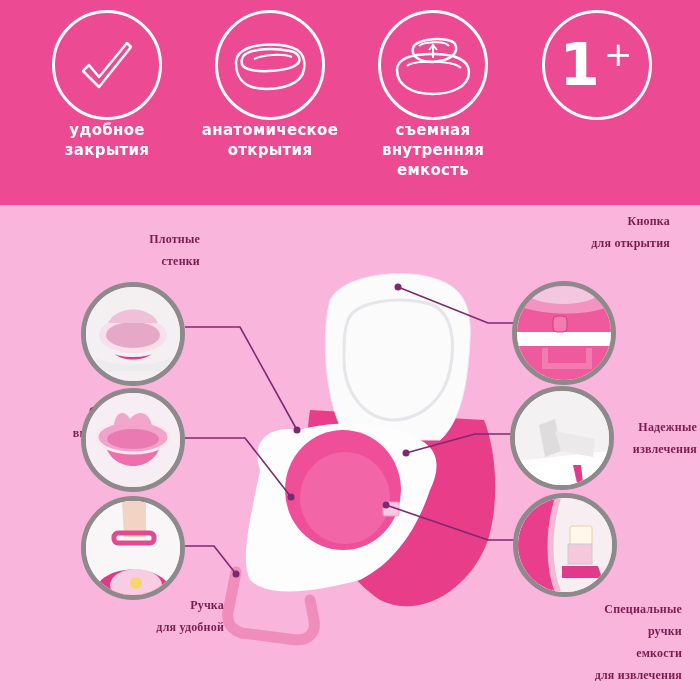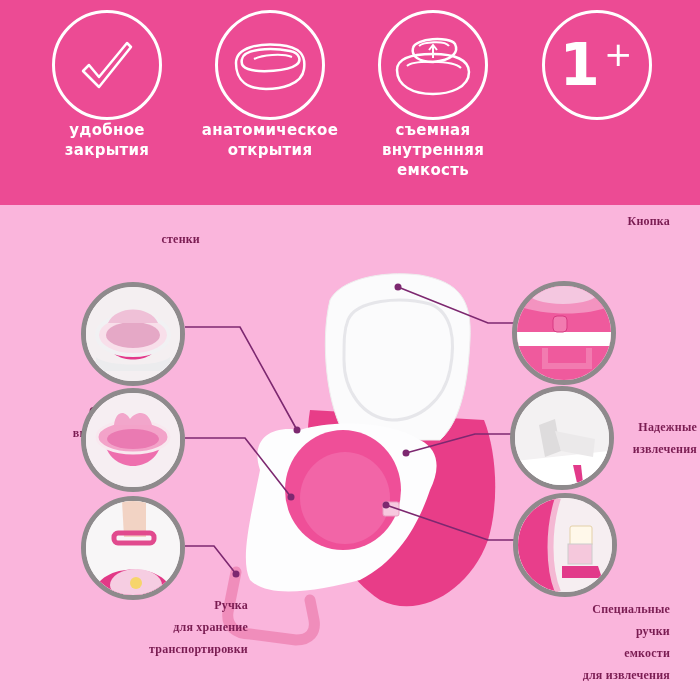--- a/index.html
+++ b/index.html
@@ -101,20 +101,21 @@
     <circle cx="297" cy="430" r="3.5"></circle>
     <circle cx="291" cy="497" r="3.5"></circle>
     <circle cx="236" cy="574" r="3.5"></circle>
     <circle cx="398" cy="287" r="3.5"></circle>
     <circle cx="406" cy="453" r="3.5"></circle>
     <circle cx="386" cy="505" r="3.5"></circle>
   </g>
 </svg>
 
 <div class="cap" style="left:70px;top:228px;width:130px">
+  <div>Плотные</div>
   <div>стенки</div>
 </div>
 <div class="thumb" style="left:81px;top:282px">
   <svg width="94" height="94" viewBox="0 0 94 94">
       <rect width="94" height="94" fill="#f4eff1"></rect>
       <path d="M10 70 C20 80 74 80 84 70 L84 84 L10 84 Z" fill="#ececee"></path>
       <path d="M22 56 C24 78 70 78 72 56 Z" fill="#e3388a"></path>
       <ellipse cx="47" cy="48" rx="36" ry="20" fill="#f8dfea" stroke="#f1f1f3" stroke-width="4"></ellipse>
       <ellipse cx="47" cy="48" rx="27" ry="13" fill="#e5a8c6"></ellipse>
       <path d="M22 36 C30 18 64 18 72 36" fill="#efc0d7"></path>
@@ -139,28 +140,28 @@
 <div class="thumb" style="left:81px;top:496px">
   <svg width="94" height="94" viewBox="0 0 94 94">
       <rect width="94" height="94" fill="#f8f6f7"></rect>
       <path d="M36 0 L60 0 L60 36 L38 36 Z" fill="#f2d3c4"></path>
       <rect x="28" y="32" width="40" height="10" rx="4" fill="none" stroke="#e14a8e" stroke-width="5"></rect>
       <path d="M8 94 C10 60 84 60 86 94 Z" fill="#e23987"></path>
       <ellipse cx="50" cy="84" rx="26" ry="16" fill="#f6cde2"></ellipse>
       <circle cx="50" cy="82" r="6" fill="#f6d56b"></circle>
     </svg>
 </div>
-<div class="cap" style="left:48px;top:594px;width:200px">
+<div class="cap" style="left:24px;top:594px;width:200px">
   <div>Ручка</div>
-  <div>для хранение</div>
-  <div>транспортировки</div>
+  <div>для удобной</div>
 </div>
 
 <div class="cap" style="left:500px;top:210px;width:170px">
   <div>Кнопка</div>
+  <div>для открытия</div>
 </div>
 <div class="thumb" style="left:512px;top:281px">
   <svg width="94" height="94" viewBox="0 0 94 94">
       <rect width="94" height="94" fill="#ef5a9d"></rect>
       <path d="M0 0 L94 0 L94 20 C70 30 30 30 0 20 Z" fill="#f393c0"></path>
       <ellipse cx="46" cy="6" rx="36" ry="12" fill="#f4c7e0"></ellipse>
       <rect x="0" y="46" width="94" height="14" fill="#fff"></rect>
       <rect x="36" y="30" width="14" height="16" rx="4" fill="#f27bb0" stroke="#d73a82"></rect>
       <path d="M28 62 L28 80 L72 80 L72 62" fill="none" stroke="#f27bb0" stroke-width="6"></path>
     </svg>
@@ -183,18 +184,18 @@
 <div class="thumb" style="left:513px;top:493px">
   <svg width="94" height="94" viewBox="0 0 94 94">
       <rect width="94" height="94" fill="#f6eef1"></rect>
       <path d="M0 0 L40 0 C30 30 30 70 40 94 L0 94 Z" fill="#e83e8b"></path>
       <path d="M40 0 C30 30 30 70 40 94" stroke="#f4b8d3" stroke-width="6" fill="none"></path>
       <rect x="52" y="28" width="22" height="20" rx="2" fill="#fff8ea" stroke="#e3d0a8"></rect>
       <rect x="50" y="46" width="24" height="20" fill="#f5c8dc" stroke="#ccc"></rect>
       <path d="M44 68 L80 68 L84 80 L44 80 Z" fill="#e23a8a"></path>
     </svg>
 </div>
-<div class="cap" style="left:480px;top:598px;width:190px">
+<div class="cap" style="left:492px;top:598px;width:190px">
   <div>Специальные</div>
   <div>ручки</div>
   <div>емкости</div>
   <div>для извлечения</div>
 </div>
 
 </body></html>

